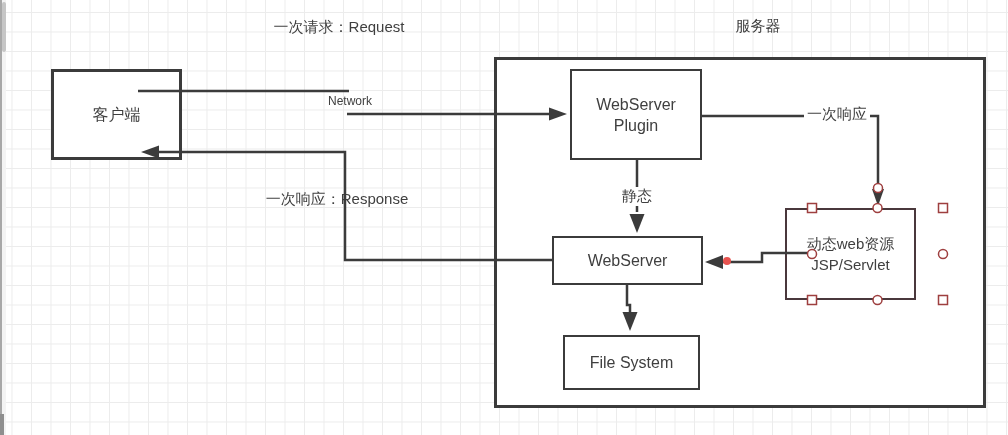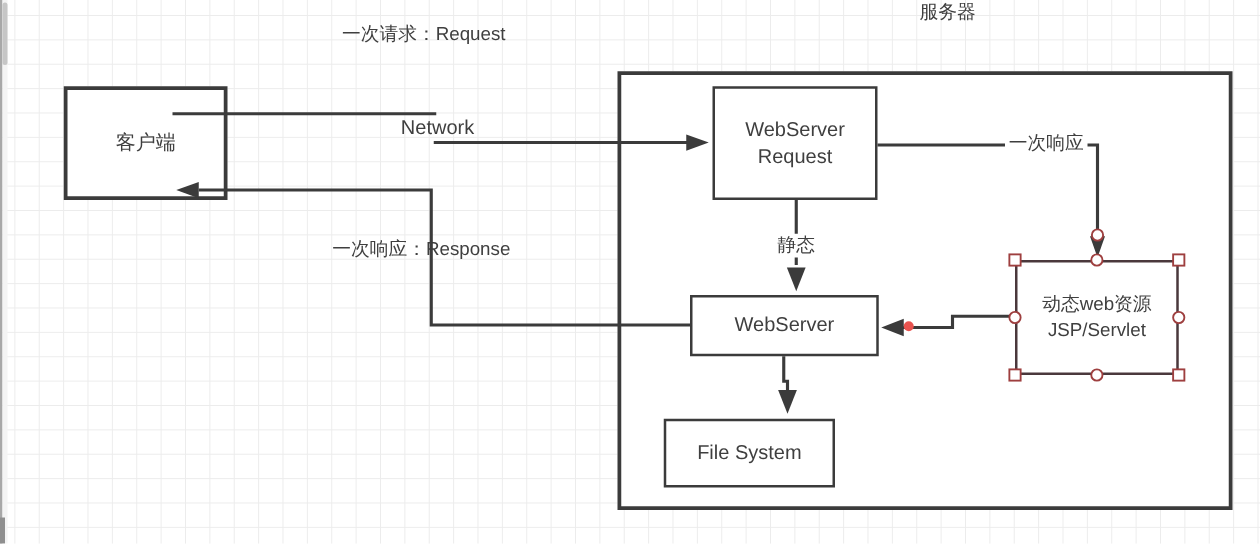--- a/index.html
+++ b/index.html
@@ -36,44 +36,44 @@
   .sb-track{position:absolute;left:2px;top:0;width:4px;height:435px;background:#f4f4f4;z-index:5;}
   .sb-thumb{position:absolute;left:2px;top:2px;width:4px;height:50px;background:#c6c6c6;border-radius:2px;z-index:6;}
   .sb-bottom{position:absolute;left:0;top:414px;width:4px;height:21px;background:#8f8f8f;z-index:6;}
 </style>
 </head>
 <body>
 
 <div id="stage">
 
   <div class="flabel ctr" style="left:339px;top:18px;">一次请求：Request</div>
-  <div class="flabel ctr" style="left:758px;top:0;">服务器</div>
-  <div class="flabel ctr" style="left:350px;top:94px;font-size:16px;">Network</div>
+  <div class="flabel ctr" style="left:758px;top:17px;">服务器</div>
+  <div class="flabel ctr" style="left:350px;top:94px;font-size:12px;">Network</div>
   <div class="flabel ctr" style="left:337px;top:190px;">一次响应：Response</div>
 
   <div class="node" id="client-box" style="left:7px;top:69px;width:131px;height:91px;margin-left:44px;">
     <span>客户端</span>
   </div>
 
   <div class="node" id="server-box" style="left:494px;top:57px;width:492px;height:351px;"></div>
 
   <div class="node thin" style="left:570px;top:69px;width:132px;height:91px;">
     <span>WebServer</span>
-    <span>Request</span>
+    <span>Plugin</span>
   </div>
 
   <div class="node thin" style="left:552px;top:236px;width:151px;height:49px;">
     <span>WebServer</span>
   </div>
 
-  <div class="node thin" style="left:531px;top:335px;width:137px;height:55px;">
+  <div class="node thin" style="left:563px;top:335px;width:137px;height:55px;">
     <span>File System</span>
   </div>
 
-  <div class="node" id="jsp-box" style="left:812px;top:208px;width:131px;height:92px;justify-content:center;">
+  <div class="node" id="jsp-box" style="left:785px;top:208px;width:131px;height:92px;justify-content:center;">
     <span>动态web资源</span>
     <span>JSP/Servlet</span>
   </div>
 
   <svg id="wires" width="1008" height="435" viewBox="0 0 1008 435">
 
     <path d="M138 91 H349"></path>
     <path d="M347 114 H550"></path>
     <polygon points="567,114 549,107.5 549,120.5"></polygon>
 

